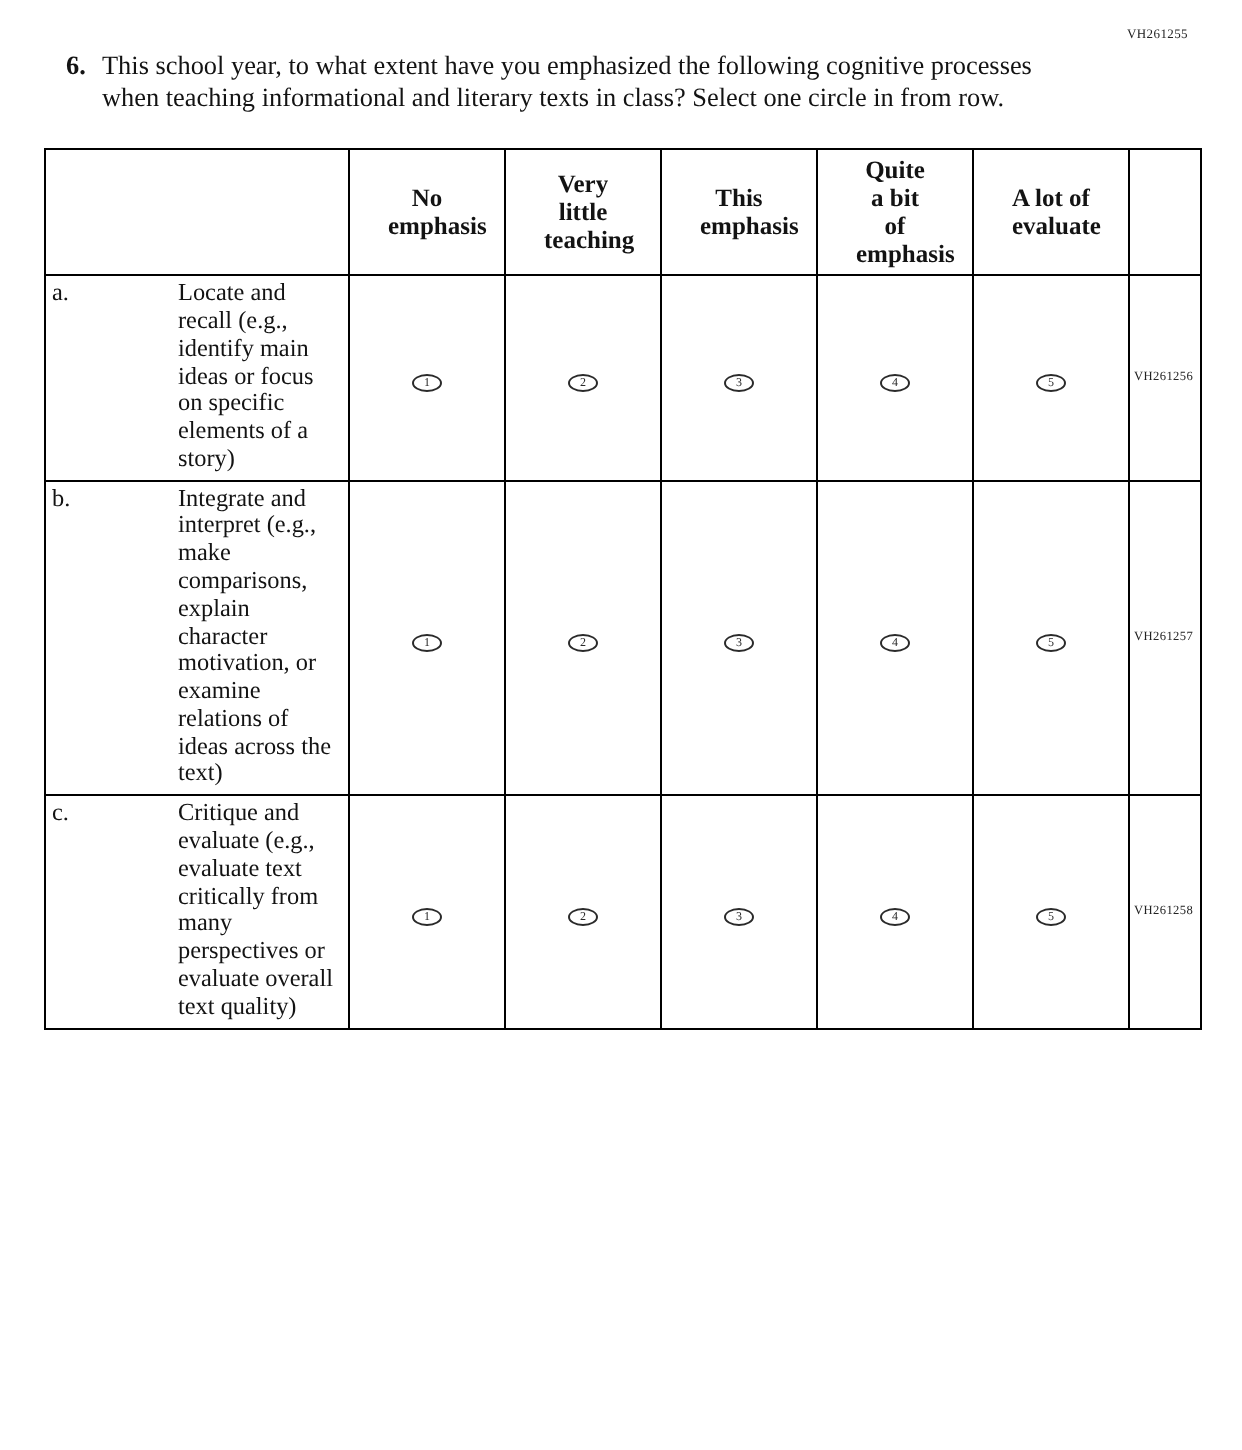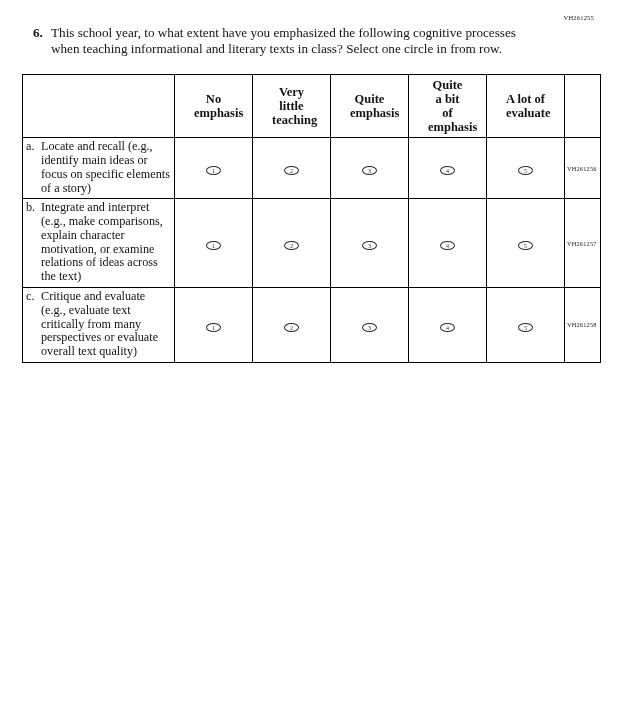--- a/index.html
+++ b/index.html
@@ -59,21 +59,21 @@
     font-size: 12.2px;
     line-height: 1.13;
     vertical-align: top;
     padding: 2px 3px 3px 3px;
   }
   .row-flex { display: flex; }
   .letter {
     width: 15px;
     flex-shrink: 0;
   }
-  .rtext { flex: 1; }
+  .rtext { flex: 1; margin-left: 48px; }
   td.bubble-cell {
     text-align: center;
     vertical-align: middle;
   }
   .bubble {
     display: inline-block;
     width: 15px;
     height: 9px;
     border: 1px solid #2a2a2a;
     border-radius: 50%;
@@ -113,21 +113,21 @@
       <col style="width:78px">
     <col style="width:36px">
   </colgroup>
   <thead>
     <tr>
       <th></th>
       <th>No
 emphasis</th>
       <th>Very little
 teaching</th>
-      <th>Quite
+      <th>This
 emphasis</th>
       <th>Quite a bit
 of emphasis</th>
       <th>A lot of
 evaluate</th>
       <th></th>
     </tr>
   </thead>
   <tbody>
     <tr>

